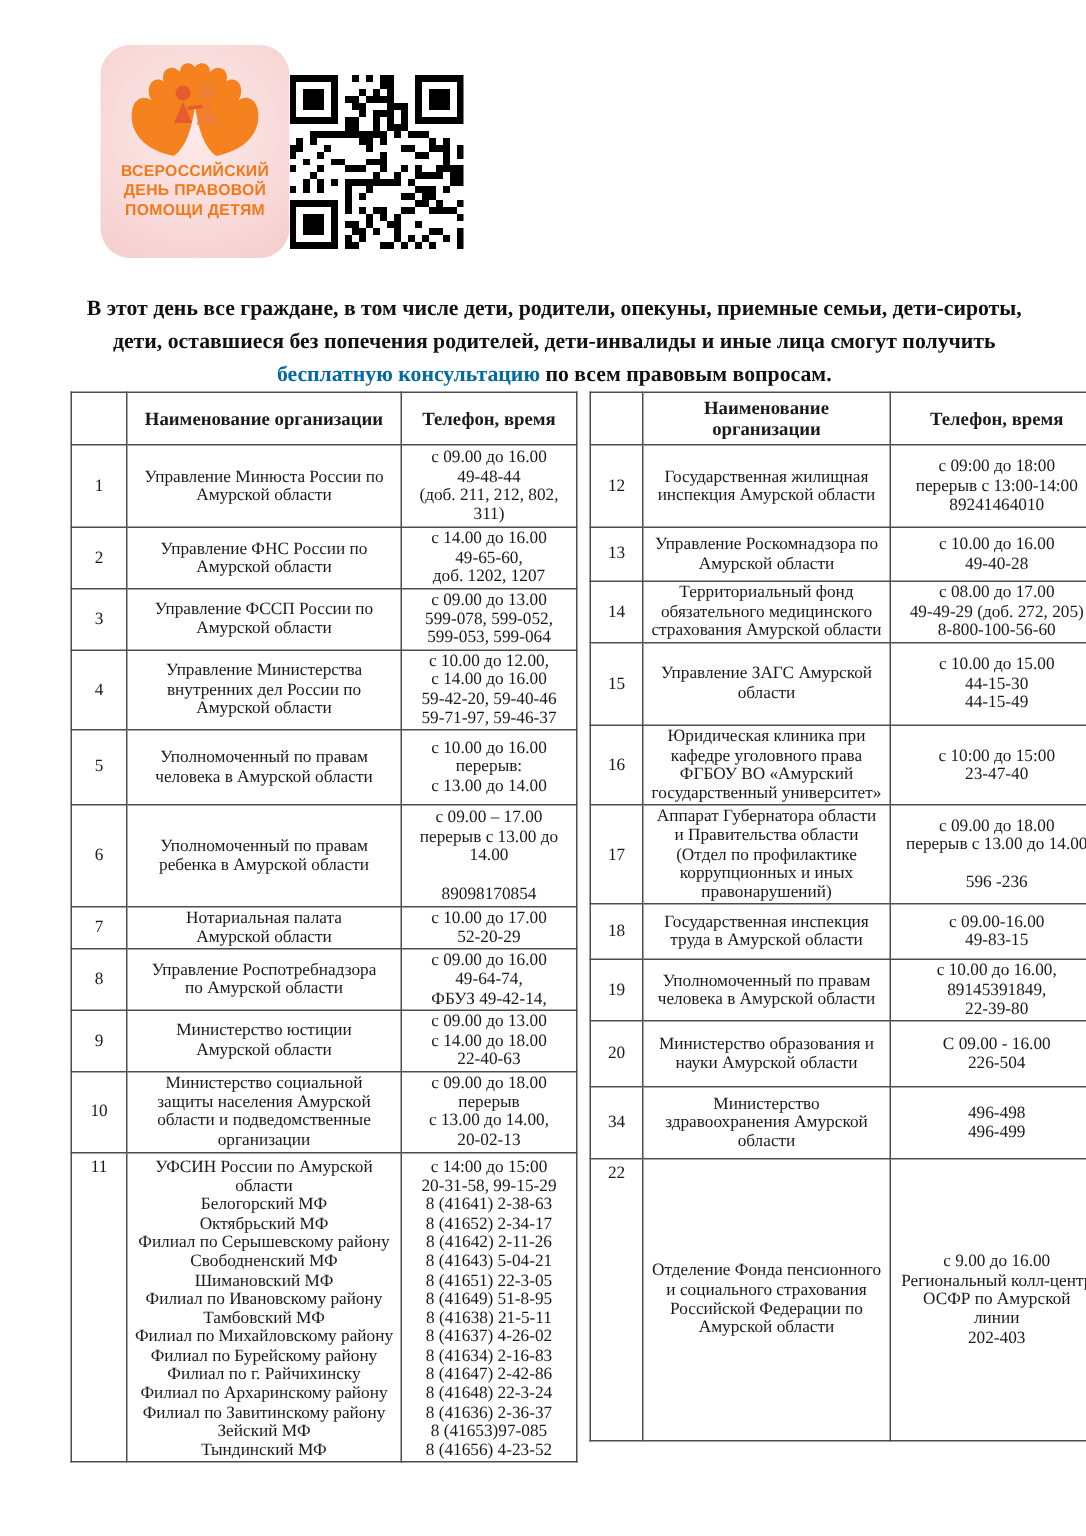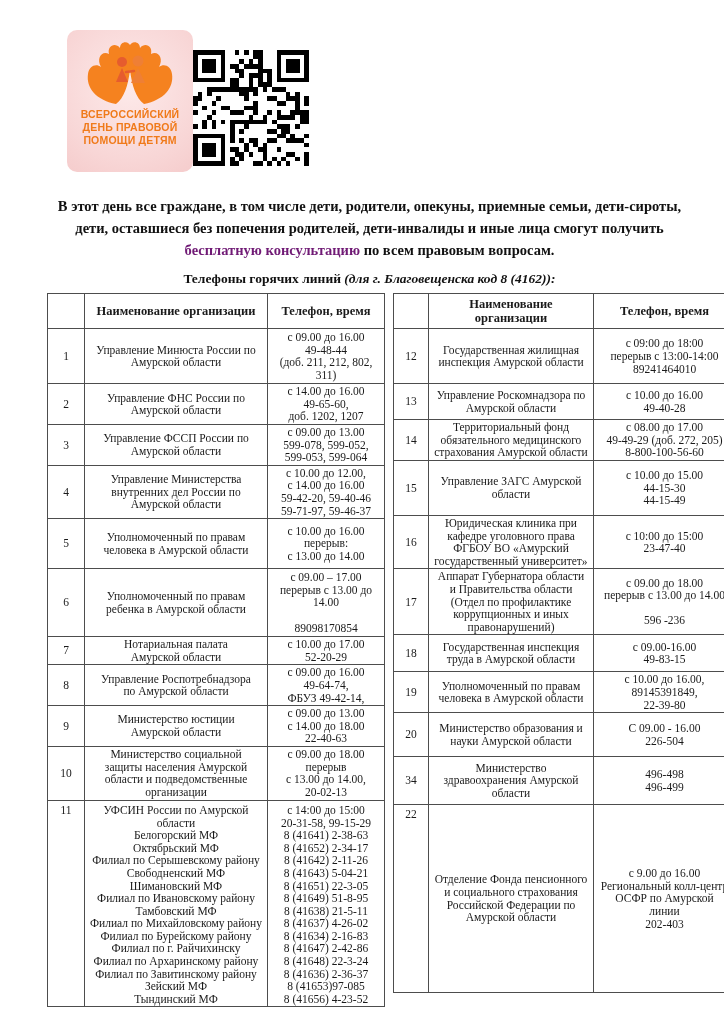--- a/index.html
+++ b/index.html
@@ -11,21 +11,21 @@
     color:#1a1a1a;
     overflow:hidden;
     box-sizing:border-box;
     padding:30px 32px 0 47px;
   }
   
   .header{display:flex;align-items:flex-start;}
   .logo{
     width:126px;height:142px;flex:0 0 auto;
     margin-left:20px;
-    border-radius:10px;
+    border-radius:20px;
     background:radial-gradient(circle at 50% 40%, #fdeaea 0%, #f8d6d6 70%, #f5cccc 100%);
     display:flex;flex-direction:column;align-items:center;justify-content:flex-start;
     padding-top:6px;box-sizing:border-box;
   }
   .logo svg{width:100px;height:72px;display:block;}
   .logo-caption{
     font-family:"Liberation Sans", sans-serif;
     font-weight:bold;font-size:10.5px;line-height:1.25;
     color:#f07a1a;text-align:center;white-space:pre-line;letter-spacing:0.2px;
   }
@@ -34,21 +34,21 @@
     font-size:20px;font-weight:bold;line-height:1.38;
     color:#1f3a6e;text-align:center;white-space:pre-line;
   }
   .qr{width:116px;height:116px;flex:0 0 auto;margin-top:20px;background:#fff;shape-rendering:crispEdges;}
   
   .intro{
     margin:24px 0 0 0;
     font-size:14.5px;font-weight:bold;line-height:1.5;
     text-align:center;color:#111111;
   }
-  .intro .hl{color:#701a75;}
+  .intro .hl{color:#0369a1;}
   .tbl-title{
     margin:10px 0 6px 0;
     font-size:13.5px;text-align:center;color:#111111;
   }
   .tt-b{font-weight:bold;}
   .tt-i{font-weight:bold;font-style:italic;}
   
   .tables{display:flex;align-items:flex-start;}
   table{border-collapse:collapse;table-layout:fixed;font-family:"Liberation Serif", serif;}
   #t-left{width:316px;margin-right:8px;}
@@ -298,21 +298,20 @@
         <rect x="19" y="1" width="5" height="5" fill="#fff"></rect>
         <rect x="20" y="2" width="3" height="3" fill="#000"></rect>
         <rect x="0" y="18" width="7" height="7" fill="#000"></rect>
         <rect x="1" y="19" width="5" height="5" fill="#fff"></rect>
         <rect x="2" y="20" width="3" height="3" fill="#000"></rect>
       </svg>
   </header>
 
   <p class="intro"><span>В этот день все граждане, в том числе дети, родители, опекуны, приемные семьи, дети-сироты, дети, оставшиеся без попечения родителей, дети-инвалиды и иные лица смогут получить </span><span class="hl">бесплатную консультацию</span><span> по всем правовым вопросам.</span></p>
 
-  <p class="tbl-title"><span class="tt-b">Телефоны горячих линий </span><span class="tt-i">(для г. Благовещенска код 8 (4162)):</span></p>
 
   <div class="tables">
     <table id="t-left">
       <thead>
         <tr>
           <th class="c-num"></th>
           <th class="c-name">Наименование организации</th>
           <th class="c-phone">Телефон, время</th>
         </tr>
       </thead>

